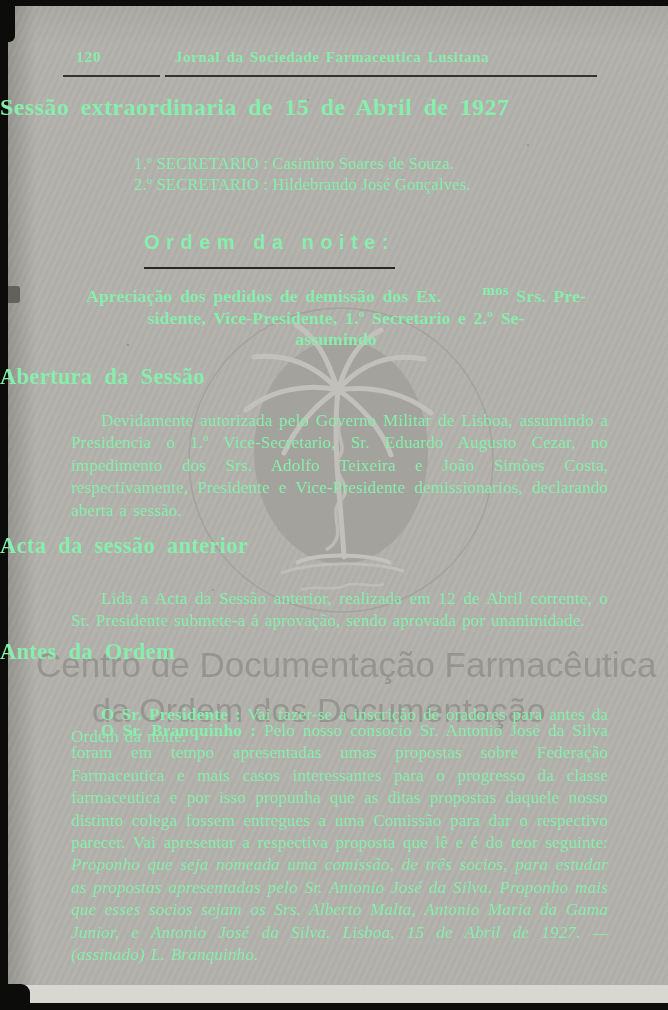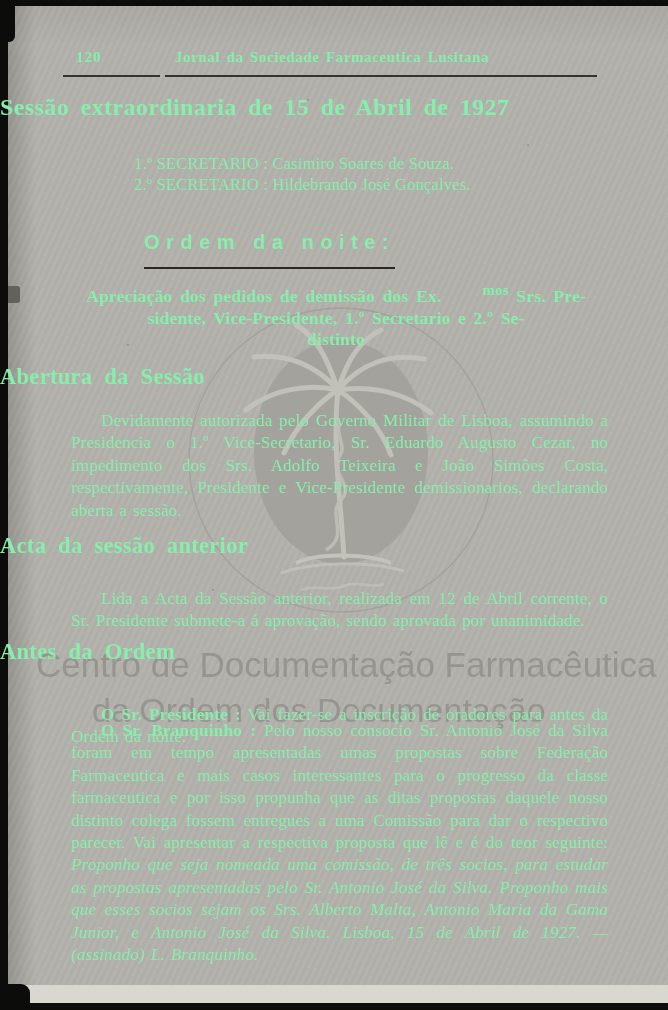--- a/index.html
+++ b/index.html
@@ -122,21 +122,21 @@
       <div>2.º SECRETARIO : Hildebrando José Gonçalves.</div>
     </div>
 
     <div class="ordem-h-wrap">
       <span class="ordem-h">Ordem da noite:</span>
     </div>
 
     <div class="ordem-item">
       <div><span>Apreciação dos pedidos de demissão dos Ex.</span><sup>mos</sup><span> Srs. Pre-</span></div>
       <div>sidente, Vice-Presidente, 1.º Secretario e 2.º Se-</div>
-      <div>distinto</div>
+      <div>assumindo</div>
     </div>
 
     <h2 class="shead h-abertura">Abertura da Sessão</h2>
     <p class="body p-abertura">Devidamente autorizada pelo Governo Militar de Lisboa, assumindo a Presidencia o 1.º Vice-Secretario, Sr. Eduardo Augusto Cezar, no impedimento dos Srs. Adolfo Teixeira e João Simões Costa, respectivamente, Presidente e Vice-Presidente demissionarios, declarando aberta a sessão.</p>
 
     <h2 class="shead h-acta">Acta da sessão anterior</h2>
     <p class="body p-acta">Lida a Acta da Sessão anterior, realizada em 12 de Abril corrente, o Sr. Presidente submete-a á aprovação, sendo aprovada por unanimidade.</p>
 
     <h2 class="shead h-antes">Antes da Ordem</h2>
 

